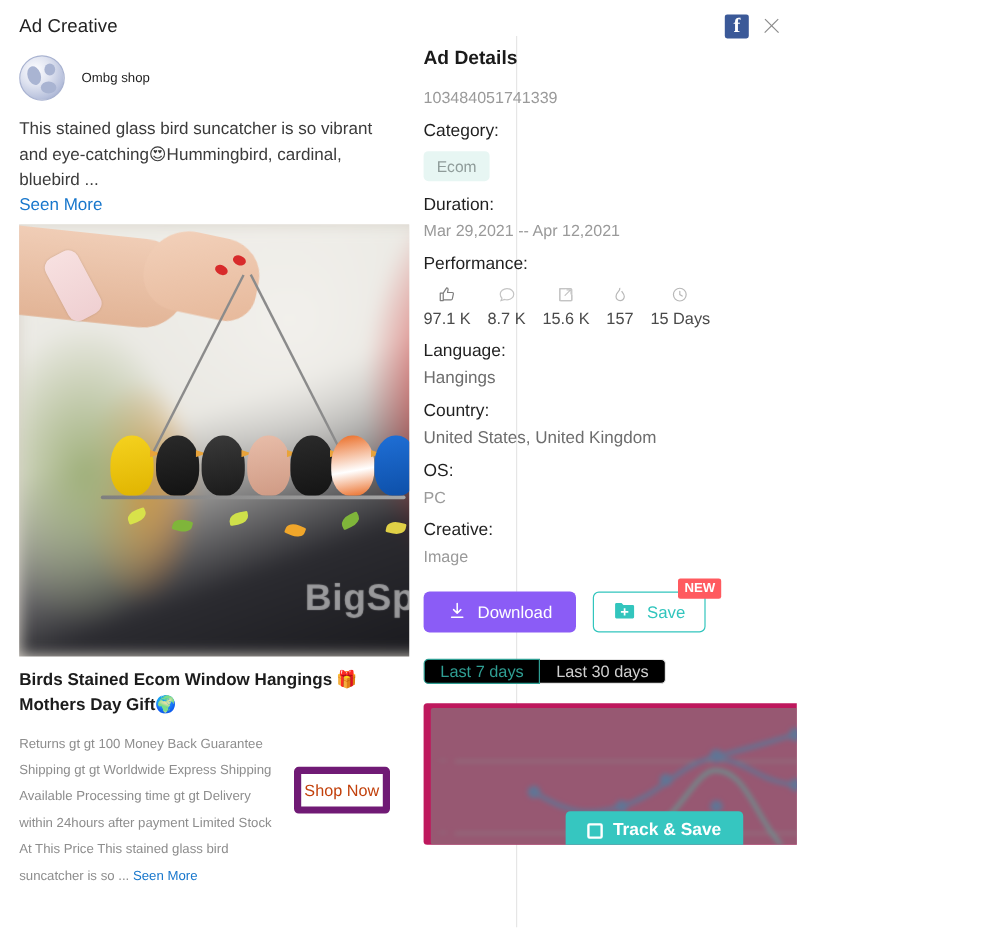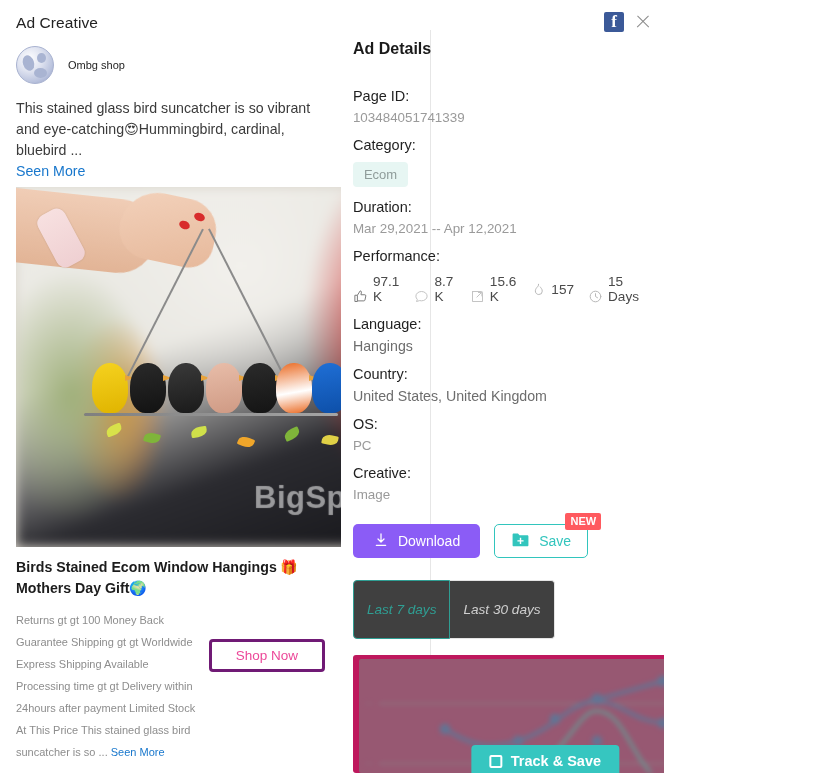--- a/index.html
+++ b/index.html
@@ -114,42 +114,42 @@
     color: rgba(255,255,255,0.16); letter-spacing:.5px;
     text-shadow: 0 0 1px rgba(255,255,255,.45);
     font-family:"Liberation Sans", sans-serif;
   }
 
   .link-domain { font-size:13.5px; color:#6f6f6f; line-height:20px; }
   .link-title { font-size:14.2px; color:#1c1c1c; font-weight:bold; line-height:21px; }
   .cta-row { display:flex; align-items:flex-start; gap:10px; }
   .desc { font-size:11px; color:#8d8d8d; line-height:22px; flex:1;margin-top:10px; }
   .shop-btn {
-    flex:none; margin-top:40px; padding:6px 24px; border:3px solid #701a75; border-radius:4px;
-    background:#fff; color:#ec4899; font-size:13.5px; cursor:pointer; white-space:nowrap;
+    flex:none; margin-top:40px; padding:6px 3px; border:6px solid #701a75; border-radius:4px;
+    background:#fff; color:#c2410c; font-size:13.5px; cursor:pointer; white-space:nowrap;
   }
   .seen-more-inline { color:#1877cc; }
 
   
   .divider { position:absolute; left:430px; top:30px; width:1px; height:743px; background:#e6e6e6; }
 
   
   .right { width:407px; height:773px; padding:40px 20px 0 12px; position:relative; overflow:hidden; }
-  .right-title { font-size:16px; font-weight:bold; color:#1a1a1a; margin-bottom:30px; }
+  .right-title { font-size:16px; font-weight:bold; color:#1a1a1a; margin-bottom:16px; }
   .field-label { font-size:14.5px; color:#1f1f1f; margin-top:12px; }
   .field-label.first { margin-top:0; }
   .field-value { font-size:13.4px; color:#9a9a9a; margin-top:6px; }
   .field-value.dark { color:#6d6d6d; font-size:14.2px; }
   .chip {
     display:inline-block; margin-top:9px; padding:5px 11px; border-radius:4px;
     background:#e7f6f3; color:#8f9c9a; font-size:13px;
   }
 
   .perf-row { display:flex; align-items:center; gap:14px; margin-top:10px; }
-  .perf-item { display:flex; align-items:flex-end; gap:5px; font-size:13.6px; color:#4a4a4a; }
+  .perf-item { display:flex; align-items:center; gap:5px; font-size:13.6px; color:#4a4a4a;flex-direction:column; }
   .perf-item svg { display:block; }
 
   .action-row { display:flex; align-items:center; gap:14px; margin-top:22px; position:relative; }
   .btn-download {
     display:flex; align-items:center; justify-content:center; gap:9px;
     background:#8b5cf6; color:#fff; border:none; border-radius:5px;
     height:34px; padding:0 20px; font-size:14px; cursor:pointer;
     font-family:"Liberation Sans", sans-serif;
   }
   .btn-save {
@@ -158,21 +158,21 @@
     height:34px; padding:0 16px; font-size:14px; cursor:pointer; position:relative;
     font-family:"Liberation Sans", sans-serif;
   }
   .new-badge {
     position:absolute; top:-12px; right:-14px; background:#ff5a5f; color:#fff;
     font-size:11px; font-weight:bold; padding:2px 5px; border-radius:2px; line-height:13px;
   }
 
   .tab-row { display:flex; margin-top:22px; }
   .tab {
-    padding:21px 13px; font-size:13.6px; cursor:pointer; background:#404040;font-style:italic;
+    padding:2px 13px; font-size:13.6px; cursor:pointer; background:#000000;
   }
   .tab.active { color:#2f9e93; border:1px solid #2f9e93; border-radius:4px 0 0 4px; }
   .tab.inactive { color:#cfcfcf; border:1px solid #e4e4e4; border-left:none; border-radius:0 4px 4px 0; }
 
   .chart-wrap {
     margin-top:16px; width:385px; height:118px; position:relative; overflow:hidden;
     border-radius:3px; background:#be185d;
   }
   .chart-inner { position:absolute; inset:0; filter: blur(2.4px); }
   .chart-plot { position:absolute; left:12px; top:6px; right:8px; bottom:0; }
@@ -249,21 +249,20 @@
       </div>
       <button class="shop-btn">Shop Now</button>
     </div>
   </div>
 
   <div class="divider"></div>
 
   <div class="right">
     <div class="right-title">Ad Details</div>
 
-    <div class="field-label first">Page ID:</div>
     <div class="field-value">103484051741339</div>
 
     <div class="field-label">Category:</div>
     <div><span class="chip">Ecom</span></div>
 
     <div class="field-label">Duration:</div>
     <div class="field-value">Mar 29,2021 -- Apr 12,2021</div>
 
     <div class="field-label">Performance:</div>
     <div class="perf-row">

